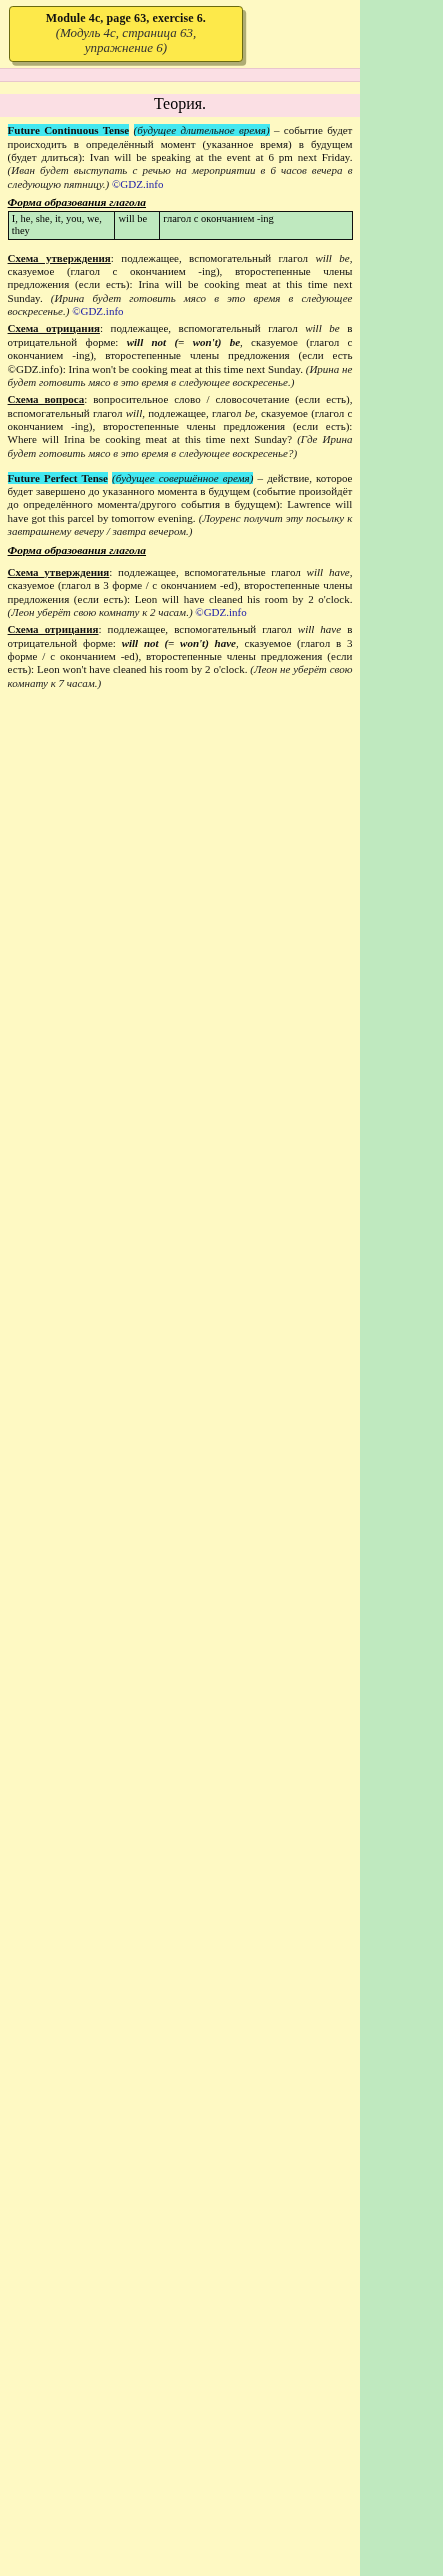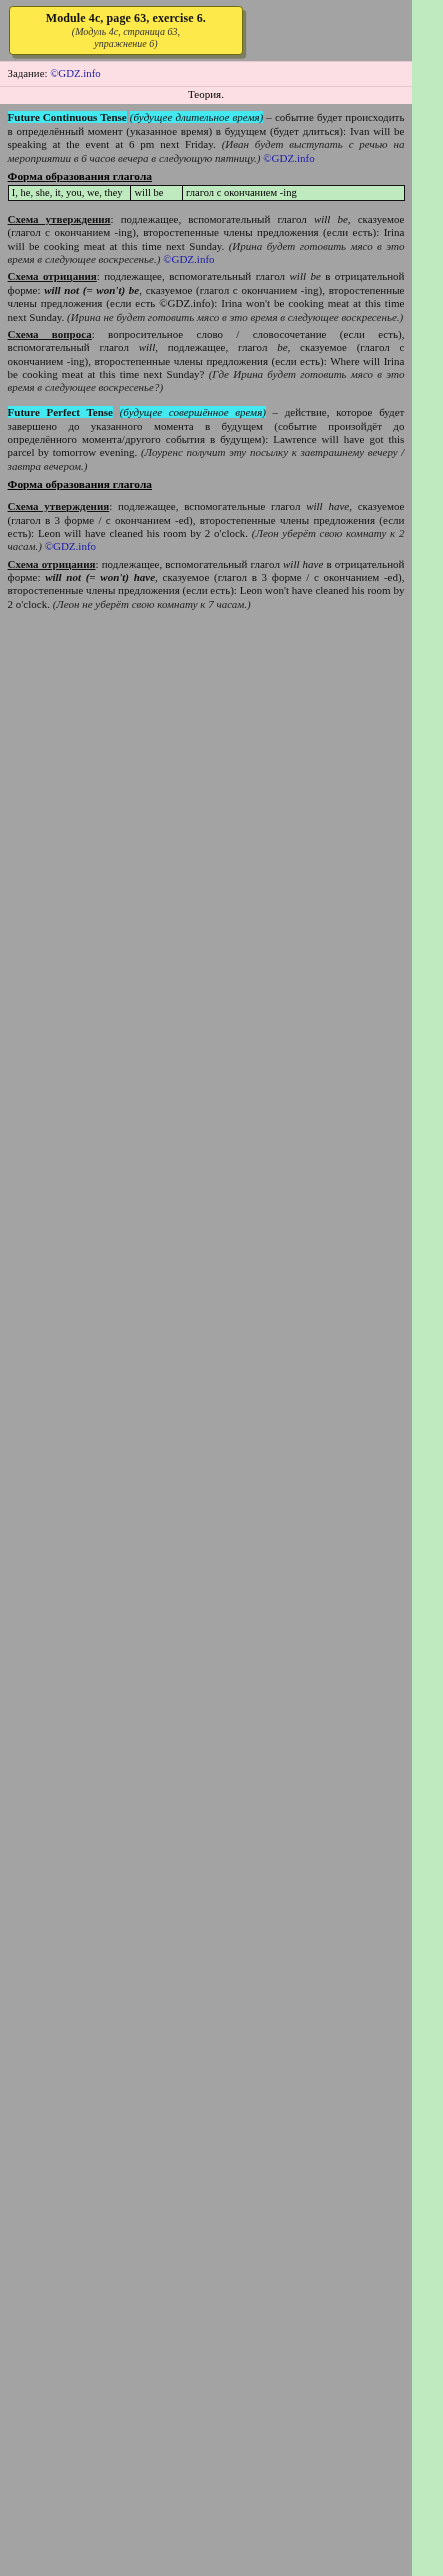--- a/index.html
+++ b/index.html
@@ -6,23 +6,23 @@
     margin: 0;
     padding: 0;
     background: #bfe9bf;
   }
   body {
     width: 444px;
     font-family: "Liberation Serif", serif;
   }
   .page {
     position: relative;
-    width: 412px;
+    width: 360px;
     min-height: 2576px;
-    background: #a3a3a3;
+    background: #fef9c3;
     box-sizing: border-box;
     padding: 0 0 12.7px 0;
   }
   
   .header-wrap {
     padding: 6.3px 0 3.8px 0;
     display: flex;
     justify-content: flex-start;
   }
   .plaque {
@@ -36,21 +36,21 @@
     min-width: 209px;
   }
   .plaque .line1 {
     font-weight: bold;
     font-size: 12px;
     color: #111;
     letter-spacing: 0.1px;
   }
   .plaque .line2 {
     font-style: italic;
-    font-size: 10px;
+    font-size: 13px;
     color: #333;
     line-height: 1.15;
   }
   
   .task-block {
     background: #fbdfe4;
     padding: 5px 7.6px 6.3px 7.6px;
     margin: 2.5px 0 0 0;
     border-top: 0.6px solid #e8c6cd;
     border-bottom: 0.6px solid #e8c6cd;
@@ -66,22 +66,23 @@
     font-style: italic;
     font-size: 12px;
     line-height: 1.22;
     text-align: justify;
     color: #111;
     margin-top: 1.3px;
   }
   .theory-line {
     background: #fbdfe4;
     text-align: center;
-    font-size: 11px;
+    font-size: 16px;
     padding: 1.3px 0 3.8px 0;
+    margin-top: 12px;
   }
   
   .body-sec {
     padding: 3.8px 7.6px 0 7.6px;
     font-size: 11px;
     line-height: 1.22;
     color: #111;
     text-align: justify;
   }
   .hl {
@@ -101,20 +102,21 @@
   .ru-it {
     font-style: italic;
     color: #222;
   }
   .sec-title {
     font-weight: bold;
     font-size: 11.4px;
     text-decoration: underline;
     margin: 5px 0 2.5px 0;
     padding: 0 7.6px;
+    font-style: italic;
   }
   .scheme-head {
     font-weight: bold;
     text-decoration: underline;
   }
   
   table.form {
     border-collapse: collapse;
     margin: 2.5px 7.6px 3.8px 7.6px;
     width: calc(100% - 15px);
@@ -141,24 +143,20 @@
 
   <div class="header-wrap">
     <div class="plaque">
       <div class="line1">Module 4c, page 63, exercise 6.</div>
       <div class="line2">(Модуль 4c, страница 63,</div>
       <div class="line2">упражнение 6)</div>
     </div>
   </div>
 
   <div class="task-block">
-    <div class="task-label">
-      <span>Задание:</span>
-      <span class="gdz">©GDZ.info</span>
-    </div>
   </div>
   <div class="theory-line">Теория.</div>
 
   <div class="body-sec">
     <p class="para">
       <span class="hl">Future Continuous Tense</span>
       <span class="hl-it">(будущее длительное время)</span>
       <span>– событие будет происходить в определённый момент (указанное время) в будущем (будет длиться):</span>
       <span>Ivan will be speaking at the event at 6 pm next Friday.</span>
       <span class="ru-it">(Иван будет выступать с речью на мероприятии в 6 часов вечера в следующую пятницу.)</span>

